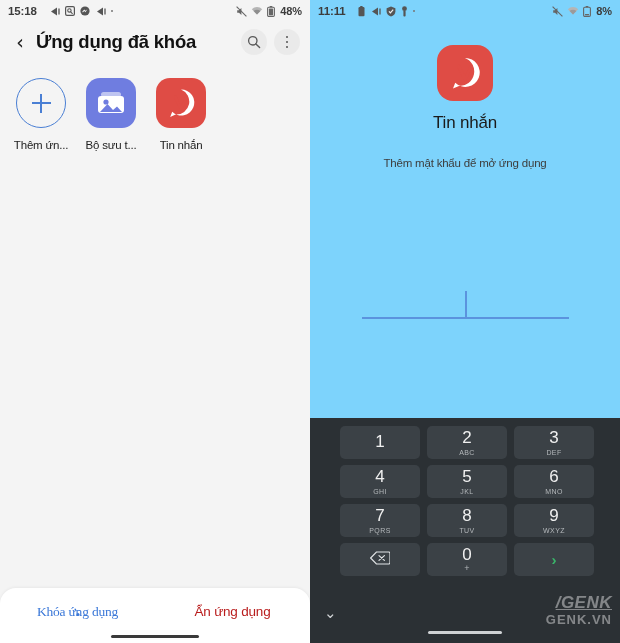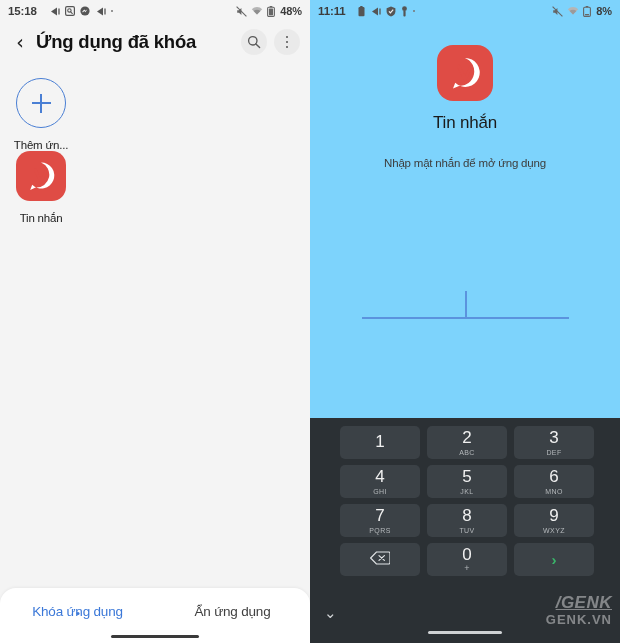--- a/index.html
+++ b/index.html
@@ -70,21 +70,20 @@
   }
   .abtn svg { display: block; }
   .kebab { display:flex; flex-direction:column; gap:2.5px; align-items:center; }
   .kebab i { width: 2.6px; height: 2.6px; border-radius: 50%; background: #555; display:block; }
 
   
   .appgrid {
     display: flex;
     padding: 16px 6px 0 6px;
     gap: 0px;
-    flex-direction: column;
   }
   .appcell {
     width: 70px;
     display: flex;
     flex-direction: column;
     align-items: center;
     cursor: pointer;
   }
   .appicon { width: 50px; height: 50px; position: relative; }
   .applabel {
@@ -128,22 +127,22 @@
   }
   .tab {
     flex: 1;
     text-align: center;
     padding-top: 16px;
     font-size: 13.5px;
     letter-spacing: -0.2px;
     cursor: pointer;
     position: relative;
   }
-  .tab.active { color: #3b78d8; }
-  .tab.inactive { color: #404040; }
+  .tab.active { color: #3b78d8; font-family: Liberation Serif, serif; }
+  .tab.inactive { color: #b91c1c; }
   .tab-dot {
     position: absolute;
     left: 50%; transform: translateX(-50%);
     bottom: 4px;
     width: 3px; height: 3px; border-radius: 50%;
     background: #3b78d8;
   }
   .home-indicator {
     position: absolute;
     left: 50%; transform: translateX(-50%);
@@ -355,20 +354,33 @@
 
     <div class="appgrid">
 
       <div class="appcell">
         <div class="appicon">
           <div class="add-circle"></div>
         </div>
         <div class="applabel">Thêm ứn...</div>
       </div>
 
+      <div class="appcell">
+        <div class="appicon">
+          <div class="sq-icon gallery-icon">
+            <svg width="32" height="28" viewBox="0 0 32 28">
+              <rect x="6" y="3" width="20" height="5" rx="2.5" fill="#ffffff" opacity="0.55"></rect>
+              <rect x="3" y="7" width="26" height="17" rx="3" fill="#ffffff"></rect>
+              <circle cx="11" cy="13" r="2.6" fill="#6f7de0"></circle>
+              <path d="M5 23 L12.5 15 L18 21 L22 17.5 L27 23 Z" fill="#6f7de0"></path>
+            </svg>
+          </div>
+        </div>
+        <div class="applabel">Bộ sưu t...</div>
+      </div>
 
       <div class="appcell">
         <div class="appicon">
           <div class="sq-icon msg-icon">
             <svg width="36" height="36" viewBox="0 0 36 36">
               <path d="M18 4.5 A13 13 0 1 1 9.2 26.8 L7.2 32 L12.6 29.6 A13 13 0 0 0 18 4.5 Z" fill="#ffffff"></path>
               <path d="M12.5 12 L18 24 L23.5 12" fill="none" stroke="#df4c45" stroke-width="2.9" stroke-linecap="round" stroke-linejoin="round"></path>
             </svg>
           </div>
         </div>
@@ -445,21 +457,21 @@
     </div>
 
     <div class="lock-area">
       <div class="lock-icon">
         <svg width="40" height="40" viewBox="0 0 36 36">
           <path d="M18 4.5 A13 13 0 1 1 9.2 26.8 L7.2 32 L12.6 29.6 A13 13 0 0 0 18 4.5 Z" fill="#ffffff"></path>
           <path d="M12.5 12 L18 24 L23.5 12" fill="none" stroke="#df4c45" stroke-width="2.9" stroke-linecap="round" stroke-linejoin="round"></path>
         </svg>
       </div>
       <div class="lock-appname">Tin nhắn</div>
-      <div class="lock-hint">Nhập mật nhắn để mở ứng dụng</div>
+      <div class="lock-hint">Thêm mật khẩu để mở ứng dụng</div>
     </div>
 
     <div class="pw-field">
       <div class="pw-caret"></div>
       <div class="pw-underline"></div>
     </div>
 
     <div class="keypad">
       <div class="keyrows">
 

